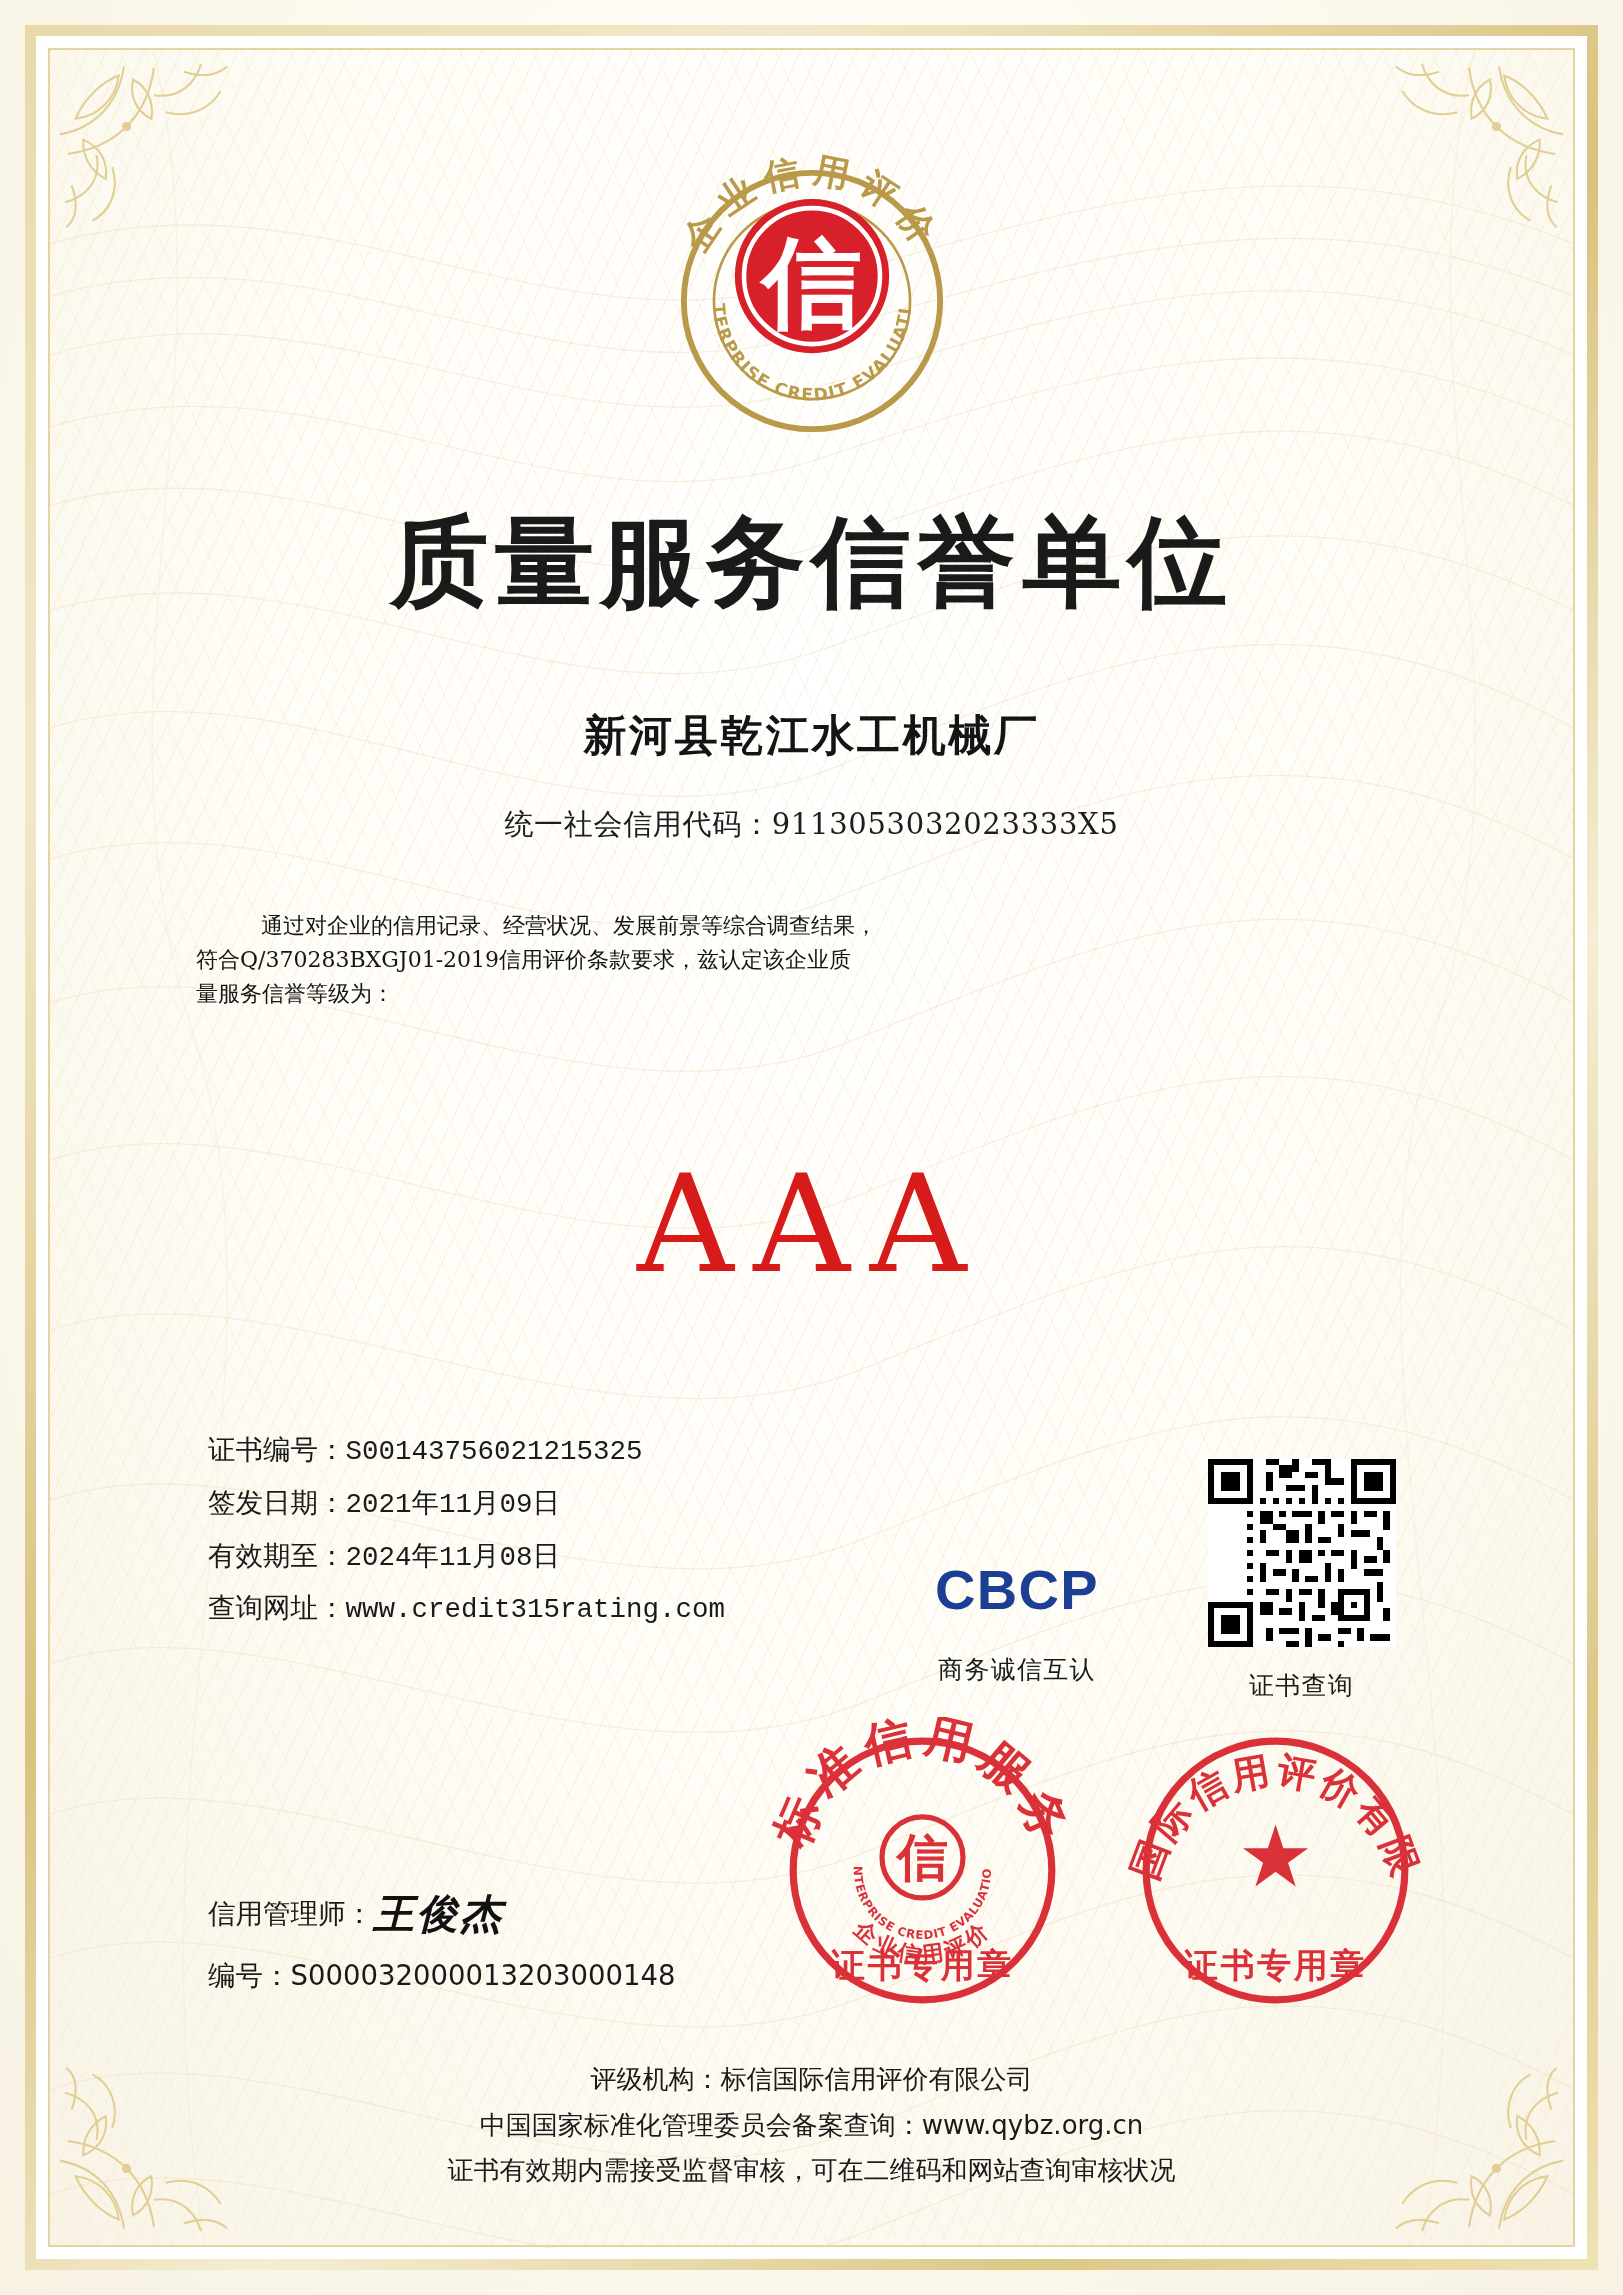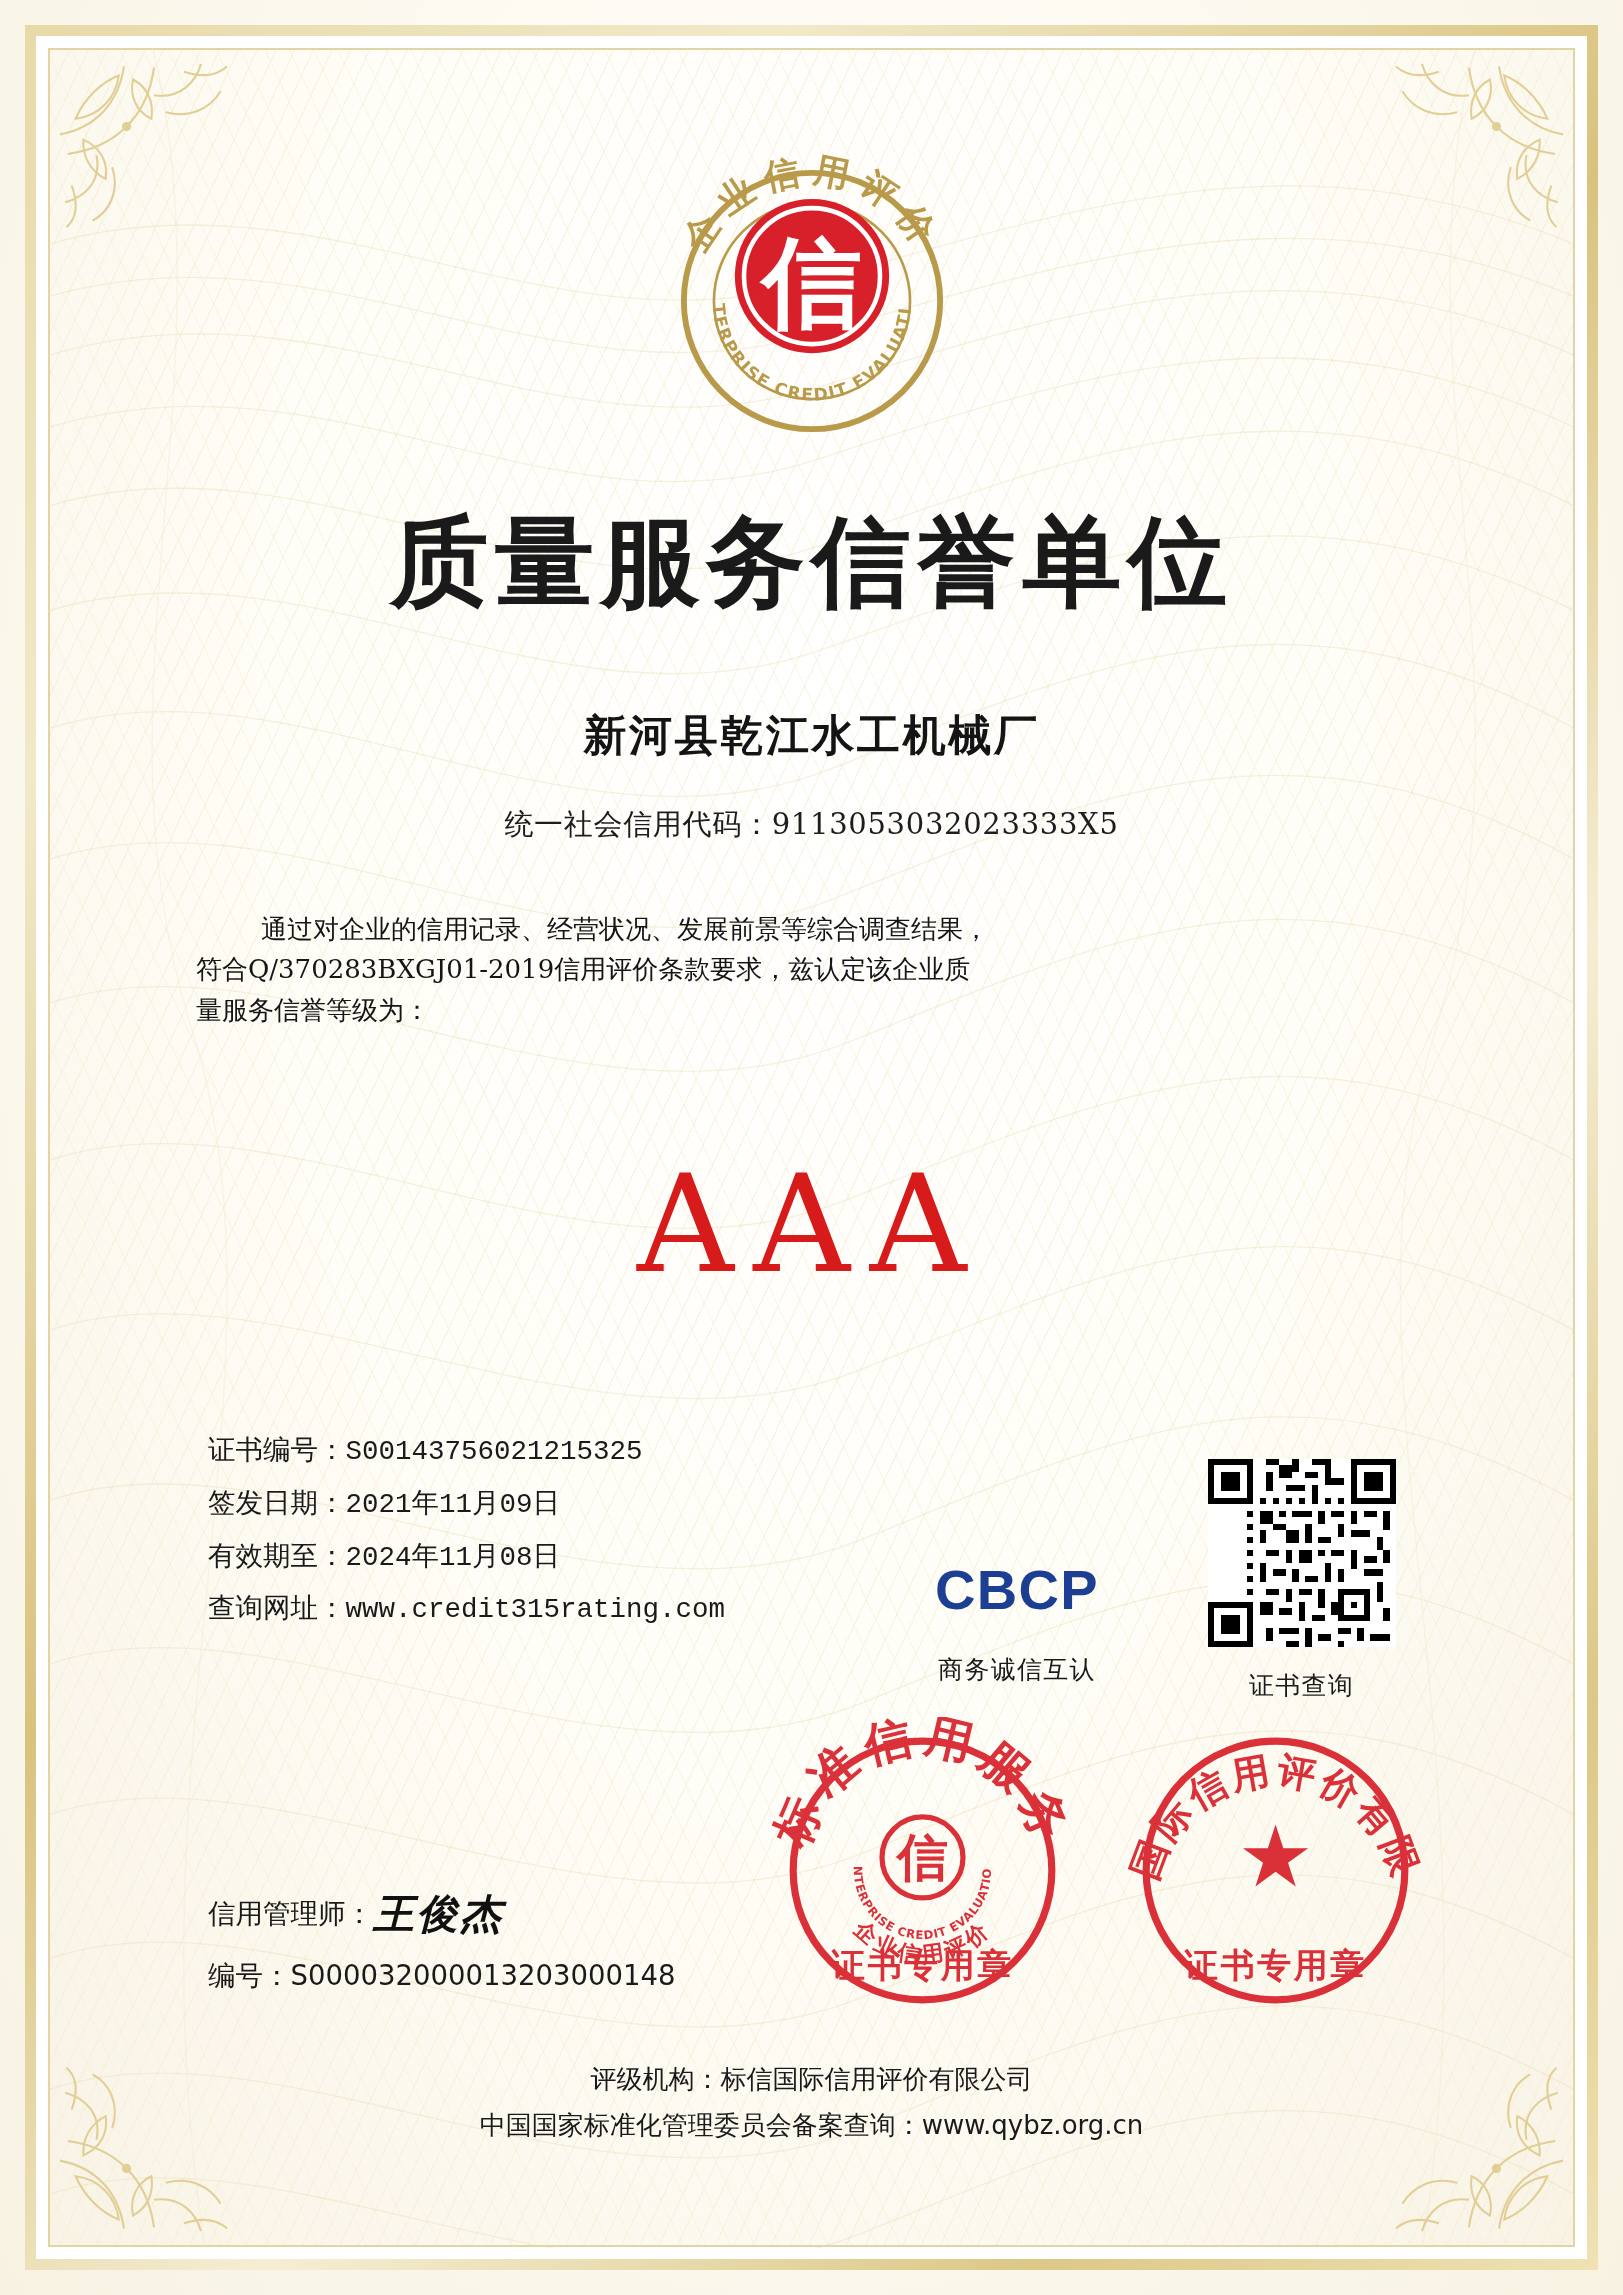--- a/index.html
+++ b/index.html
@@ -61,21 +61,21 @@
     font-weight:bold;font-size:43px;letter-spacing:2.6px;color:#141414;
   }
   .code-line{
     position:absolute;left:0;right:0;top:805px;text-align:center;
     font-family:"DejaVu Serif", serif;
     font-size:29px;color:#1d1d1d;letter-spacing:0.7px;
   }
   .para{
     position:absolute;left:196px;right:196px;top:909px;
     font-family:"DejaVu Serif", serif;
-    font-size:26px;line-height:1.55;color:#151515;text-align:justify;
+    font-size:22px;line-height:1.55;color:#151515;text-align:justify;
   }
   .para .indent{display:inline-block;width:65px;}
   .grade{
     position:absolute;left:0;right:0;top:1158px;text-align:center;
     font-family:"DejaVu Serif", serif;
     font-weight:normal;font-size:134px;letter-spacing:19.6px;color:#d71b1b;
     line-height:1;
   }
   
   .info{
@@ -426,16 +426,17 @@
       <span>信用管理师：</span><span class="sign-name">王俊杰</span>
     </div>
     <div>
       <span>编号：</span><span>S000032000013203000148</span>
     </div>
   </div>
 
   <div class="footer">
     <div>评级机构：标信国际信用评价有限公司</div>
     <div>中国国家标准化管理委员会备案查询：www.qybz.org.cn</div>
+    <div>证书有效期内需接受监督审核，可在二维码和网站查询审核状况</div>
   </div>
 
 </div>
 
 
 </body></html>

